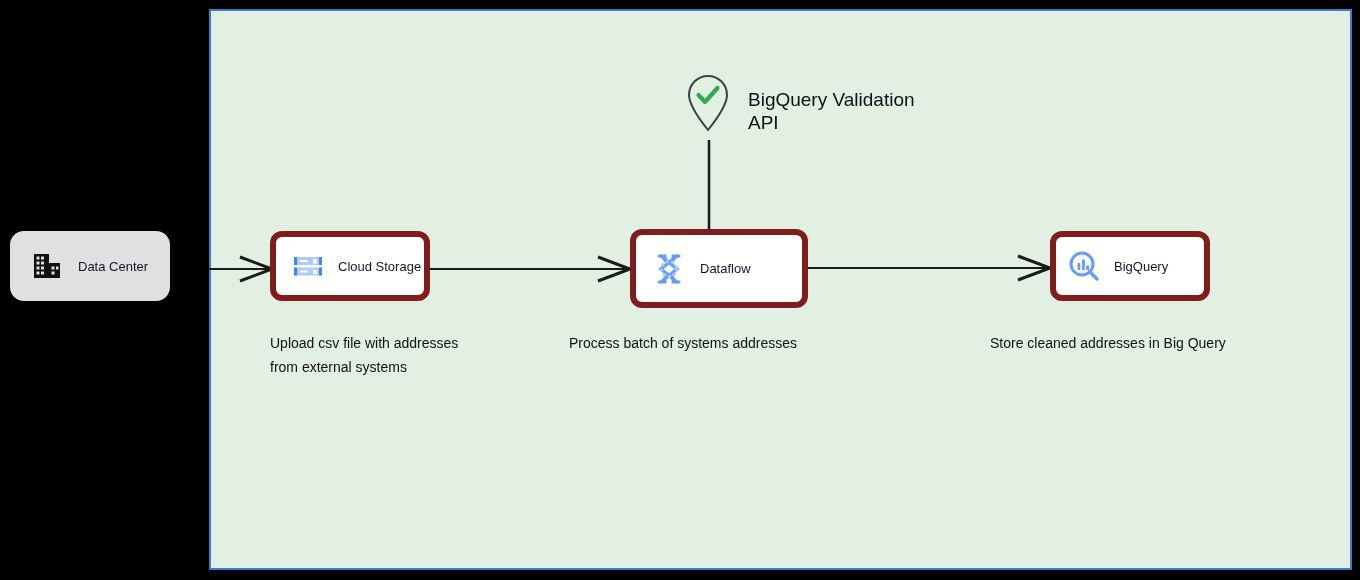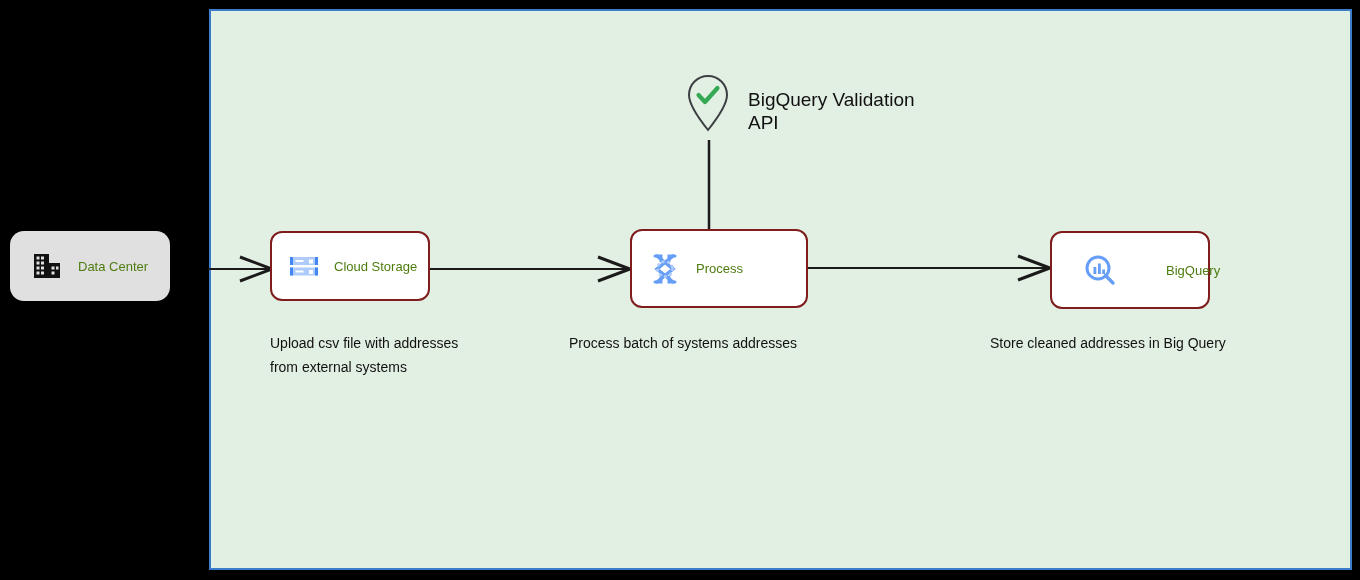--- a/index.html
+++ b/index.html
@@ -38,41 +38,41 @@
     border-radius: 12px;
   }
   .node .node-icon {
     flex: 0 0 auto;
     display: flex;
     align-items: center;
     justify-content: center;
   }
   .node .node-label {
     font-size: 13px;
-    color: #4d7c0f;
+    color: #0f172a;
     white-space: nowrap;
   }
 
   
   #node-datacenter {
     left: 10px;
     top: 231px;
     width: 160px;
     height: 70px;
     background: #E0E0E0;
     border: none;
     border-radius: 14px;
     padding-left: 22px;
   }
   #node-datacenter .node-label { margin-left: 16px; }
 
   
   .gcp-node {
     background: #FFFFFF;
-    border: 2px solid #7f1d1d;
+    border: 6px solid #7f1d1d;
   }
   #node-cloud-storage {
     left: 270px;
     top: 231px;
     width: 160px;
     height: 70px;
     padding-left: 16px;
   }
   #node-cloud-storage .node-label { margin-left: 14px; }
 
@@ -82,23 +82,22 @@
     width: 178px;
     height: 79px;
     padding-left: 16px;
   }
   #node-dataflow .node-label { margin-left: 14px; }
 
   #node-bigquery {
     left: 1050px;
     top: 231px;
     width: 160px;
-    height: 78px;
-    padding-left: 32px;
-    gap: 36px;
+    height: 70px;
+    padding-left: 12px;
   }
   #node-bigquery .node-label { margin-left: 14px; }
 
   
   #marker-address-validation {
     position: absolute;
     left: 686px;
     top: 74px;
     width: 44px;
     height: 58px;
@@ -218,21 +217,21 @@
 
         <path d="M7 4 L13 4 L13 9" fill="none" stroke="#669DF6" stroke-width="3" stroke-linecap="round"></path>
         <path d="M27 4 L21 4 L21 9" fill="none" stroke="#669DF6" stroke-width="3" stroke-linecap="round"></path>
 
         <path d="M7 30 L13 30 L13 25" fill="none" stroke="#669DF6" stroke-width="3" stroke-linecap="round"></path>
         <path d="M27 30 L21 30 L21 25" fill="none" stroke="#669DF6" stroke-width="3" stroke-linecap="round"></path>
 
         <circle cx="17" cy="17" r="7.5" fill="none" stroke="#AECBFA" stroke-width="3" stroke-linecap="round" stroke-dasharray="0.5 5"></circle>
       </svg>
     </span>
-    <span class="node-label">Process</span>
+    <span class="node-label">Dataflow</span>
   </div>
 
   <div class="node gcp-node" id="node-bigquery">
     <span class="node-icon">
       <svg width="32" height="32" viewBox="0 0 32 32">
         <circle cx="14" cy="14" r="11" fill="none" stroke="#669DF6" stroke-width="3"></circle>
         <line x1="21.5" y1="21.5" x2="29" y2="29" stroke="#669DF6" stroke-width="3.4" stroke-linecap="round"></line>
         <rect x="9.5" y="13" width="2.8" height="7" fill="#669DF6"></rect>
         <rect x="14" y="9.5" width="2.8" height="10.5" fill="#669DF6"></rect>
         <rect x="18.2" y="15.5" width="2.8" height="4.5" fill="#669DF6"></rect>

